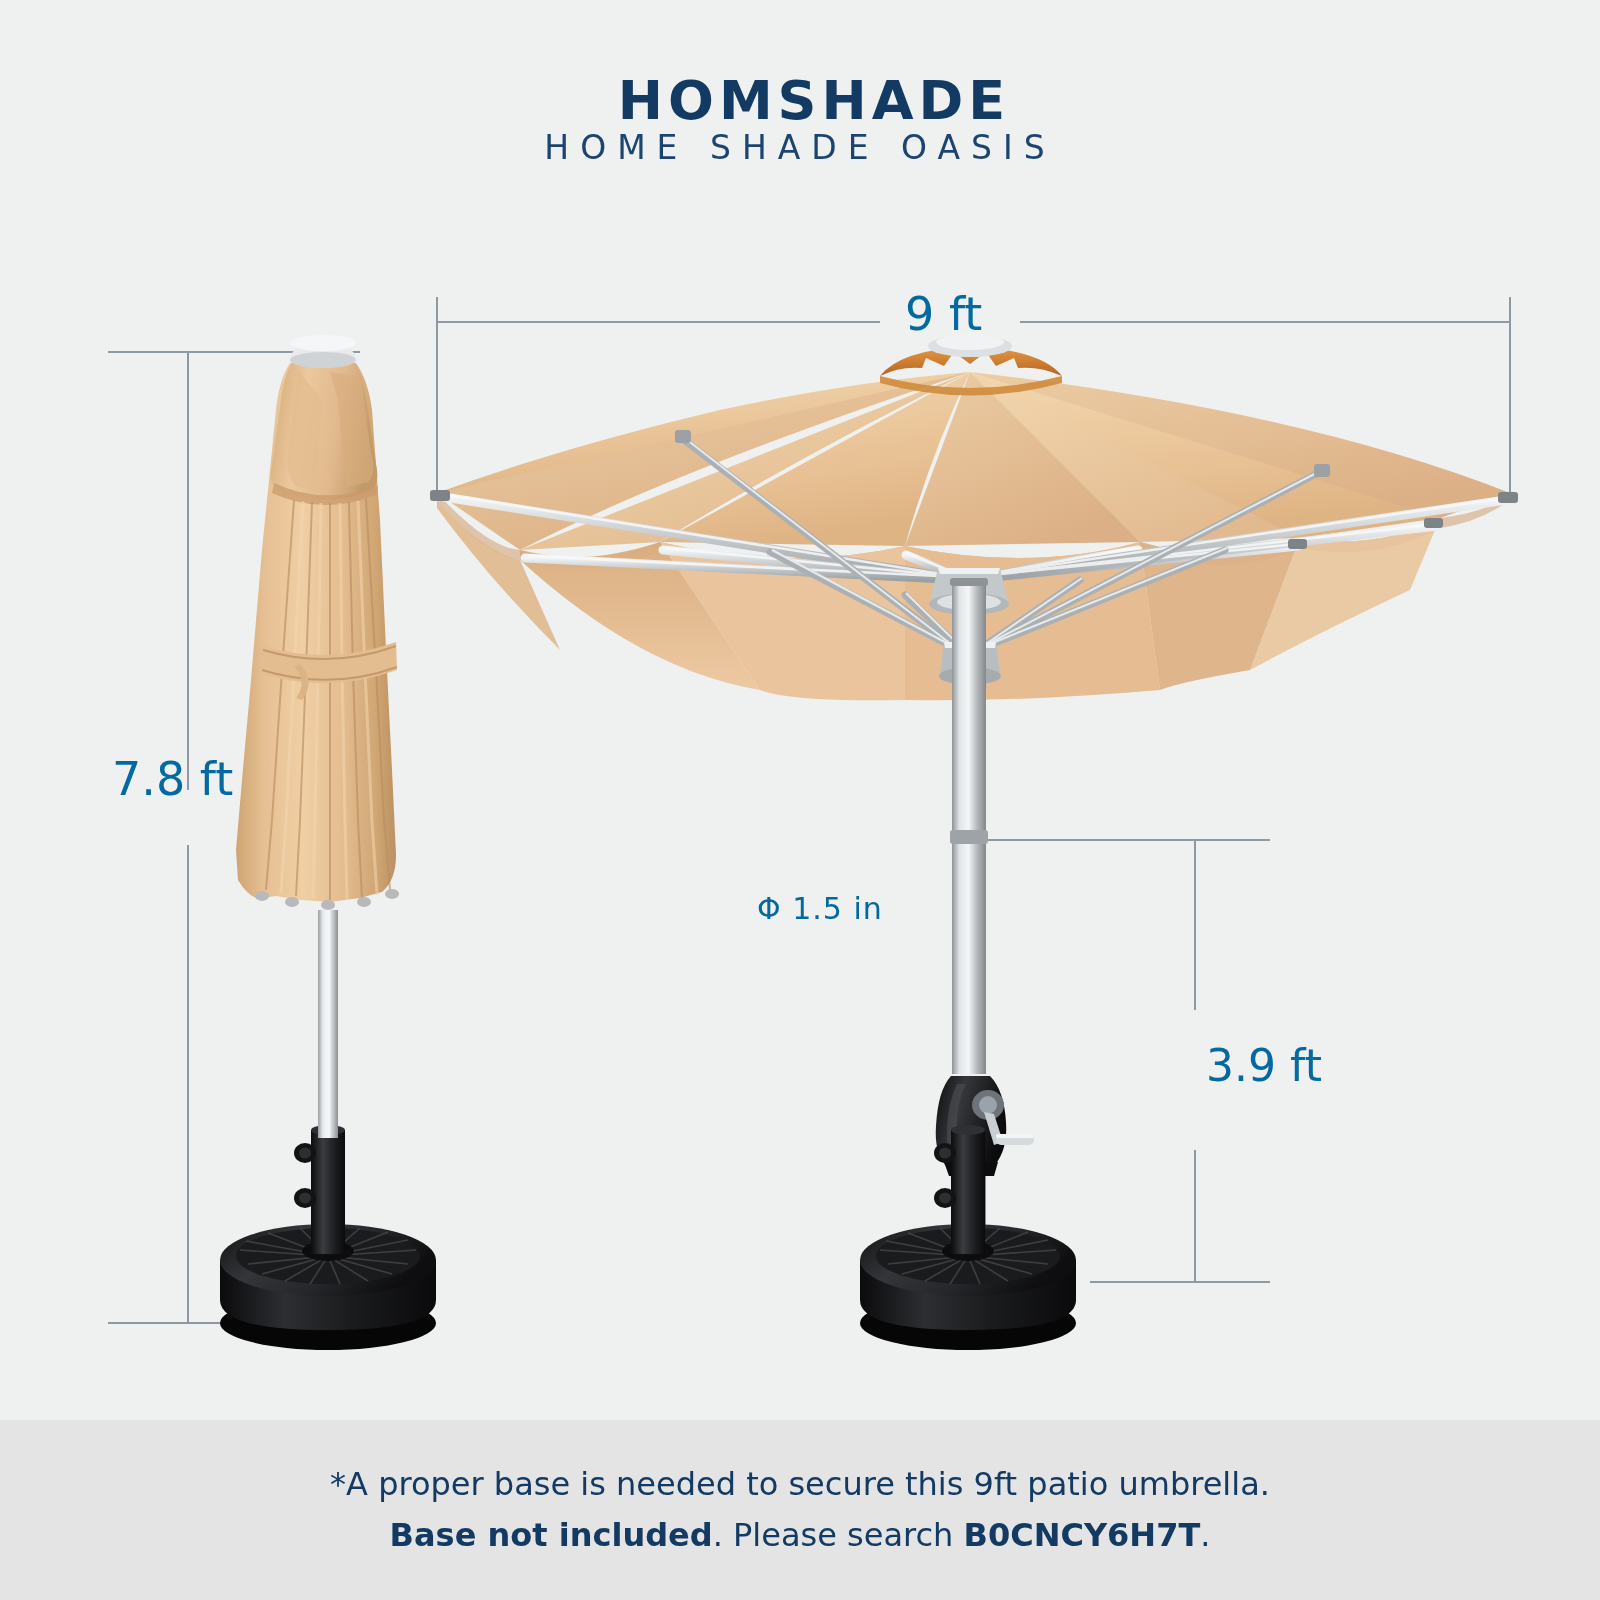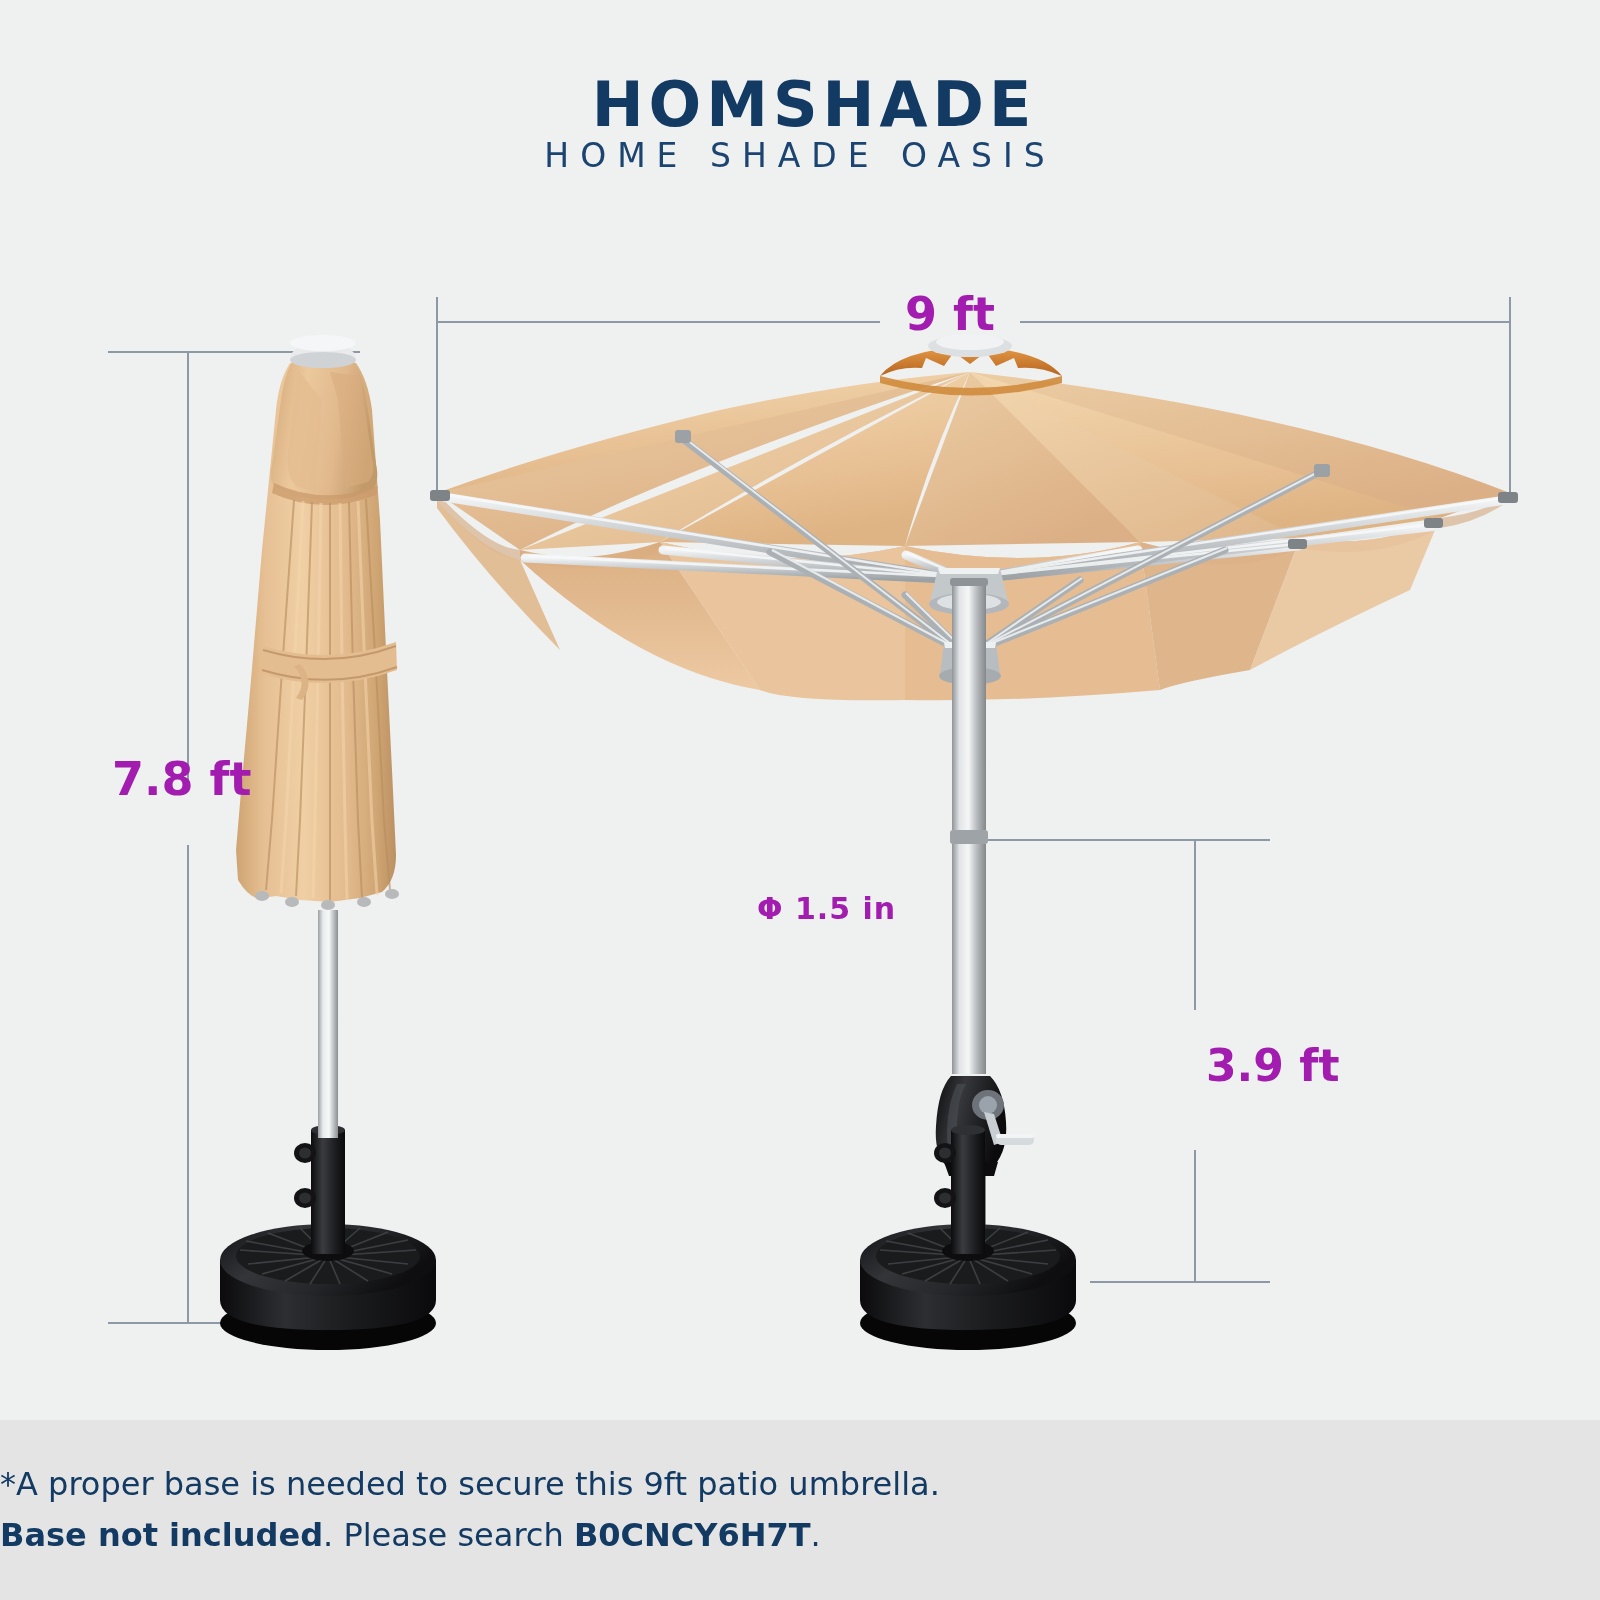--- a/index.html
+++ b/index.html
@@ -14,21 +14,21 @@
     width: 1600px; height: 1600px;
     background: #eff0f0;
   }
 
   
   #brand {
     position: absolute; left: 0; top: 74px; width: 1600px;
     text-align: center;
   }
   #brand-name {
-    font-size: 62px;
+    font-size: 54px;
     font-weight: 700;
     letter-spacing: 5px;
     color: #123A63;
     line-height: 1;
     font-family: "DejaVu Sans", sans-serif;
     margin-left: 28px;
   }
   #brand-tagline {
     font-size: 33px;
     font-weight: 400;
@@ -40,37 +40,37 @@
   
   #stage {
     position: absolute; left: 0; top: 250px;
     width: 1600px; height: 1170px;
   }
   #stage svg { display: block; }
 
   
   .dim-label {
     position: absolute;
-    color: #a21caf;
+    color: #0369a1;
     font-family: "DejaVu Sans", sans-serif;
-    font-weight: 700;
+    font-weight: 400;
     white-space: nowrap;
   }
   #label-width  { left: 905px;  top: 287px;  font-size: 46px; }
   #label-height { left: 112px;  top: 752px;  font-size: 46px; }
   #label-diam   { left: 757px;  top: 891px;  font-size: 30px; letter-spacing: 1px;}
   #label-pole   { left: 1206px; top: 1040px; font-size: 44px; }
 
   
   #footer {
     position: absolute; left: 0; top: 1420px;
     width: 1600px; height: 180px;
     background: #e4e4e4;
     display: flex; flex-direction: column;
-    align-items: flex-start; justify-content: center;
+    align-items: center; justify-content: center;
     gap: 14px;
   }
   .foot-line {
     font-size: 32px;
     color: #123A63;
     font-family: "DejaVu Sans", sans-serif;
     text-align: center;
     line-height: 1.15;
   }
   .foot-line b { font-weight: 700; }

